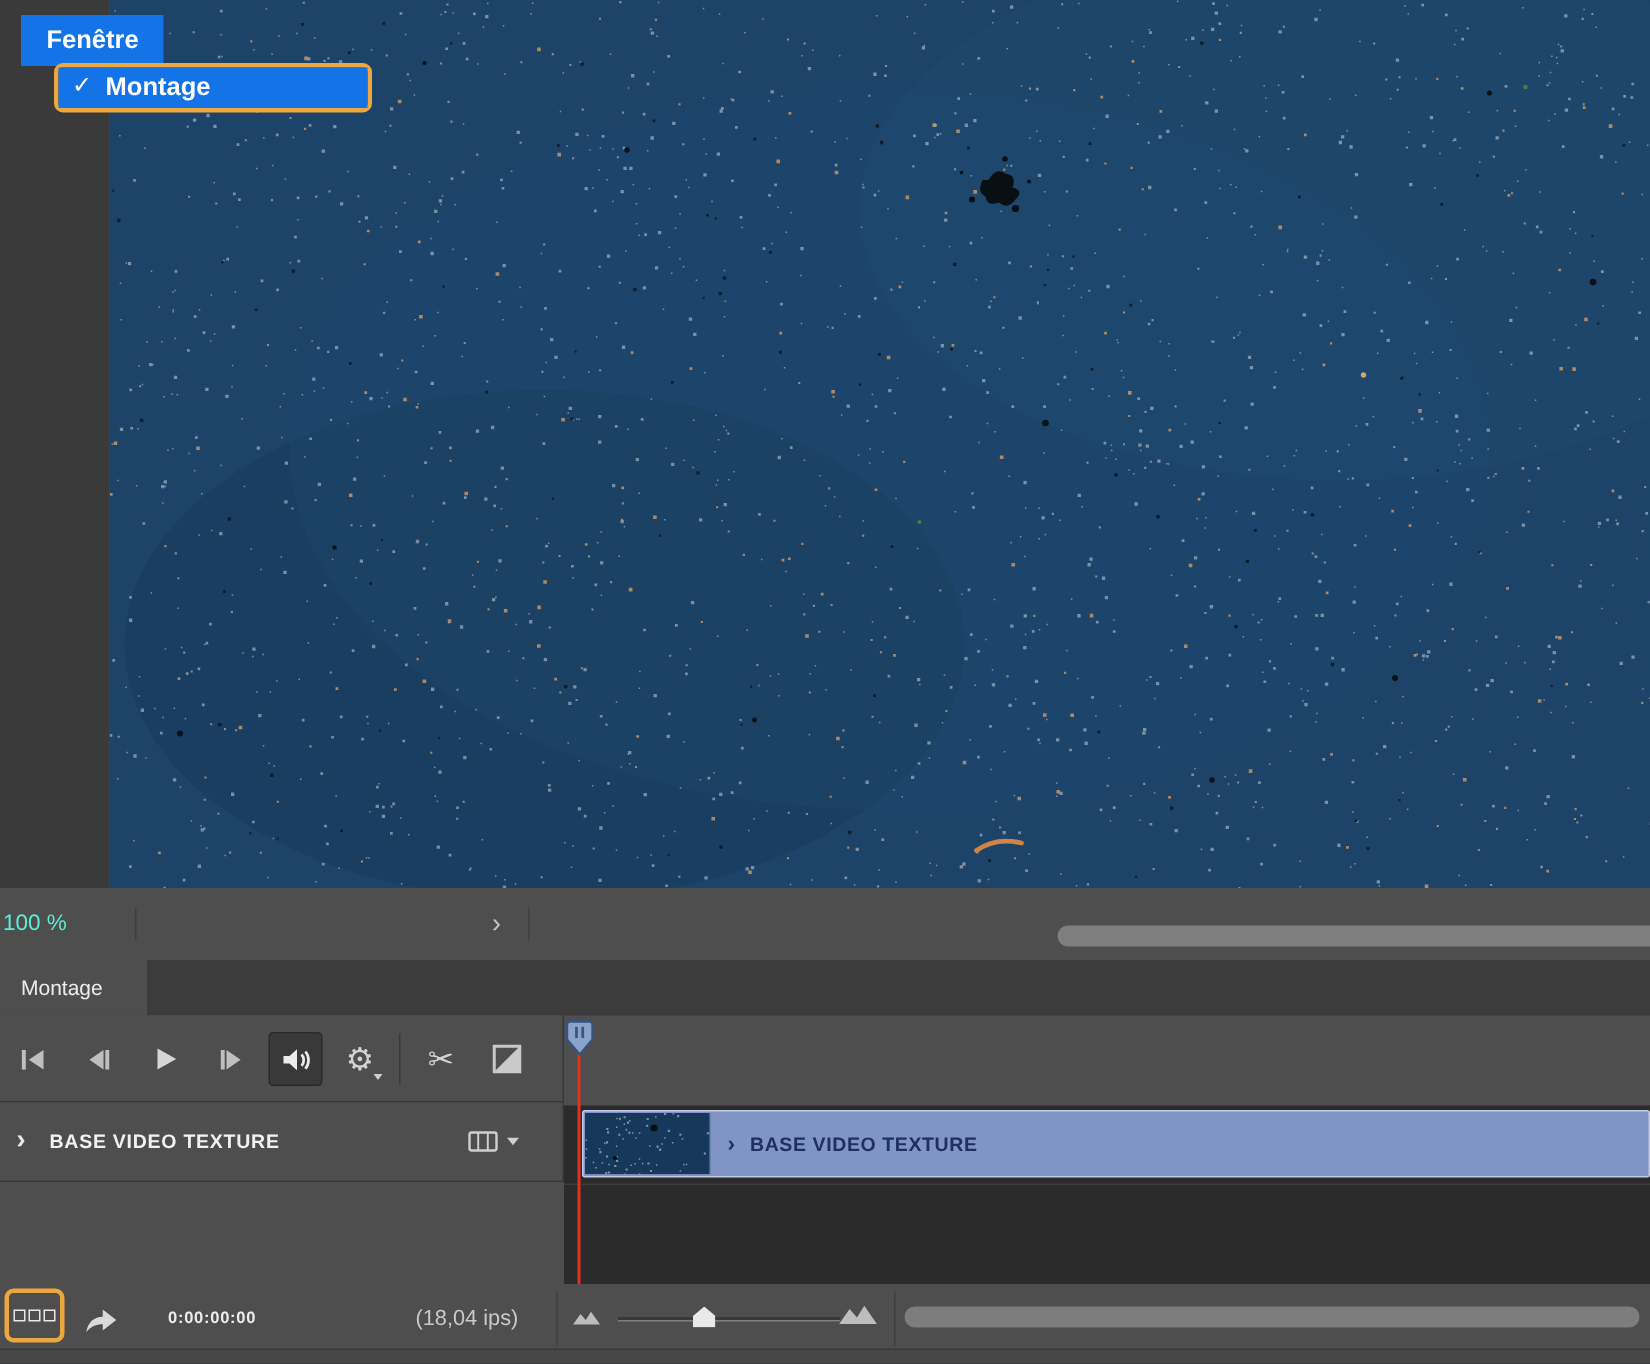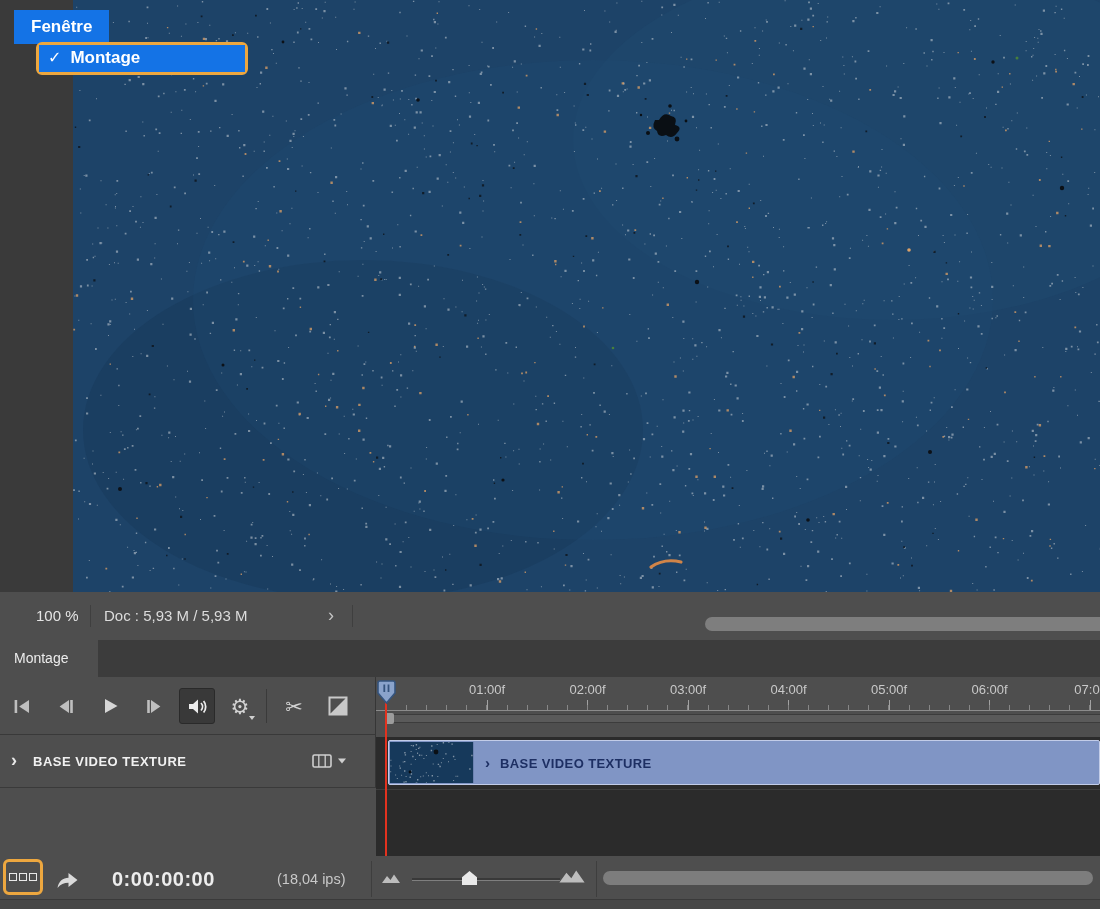--- a/index.html
+++ b/index.html
@@ -14,21 +14,21 @@
   .menu-btn{position:absolute;left:14px;top:10px;height:34px;background:#1473e6;color:#fff;
     display:flex;align-items:center;padding:0 17px;font-size:17px;font-weight:bold;z-index:9;cursor:pointer}
   .annot{position:absolute;border:3px solid #eda73f;border-radius:6px;z-index:9}
   .menu-item-annot{left:36px;top:42px}
   .menu-item{background:#1473e6;display:flex;align-items:center;gap:9px;padding:3px 14px 4px 9px;min-width:206px;cursor:pointer}
   .check{color:#fff;font-size:16px;font-weight:bold;line-height:1}
   .mi-label{color:#fff;font-size:17px;font-weight:bold;line-height:1.2}
 
   
   .statusbar{position:absolute;left:0;top:592px;width:1100px;height:48px;background:#4e4e4e}
-  .sb-zoom{position:absolute;left:36px;top:8px;height:32px;line-height:32px;font-size:15px;color:#e5e5e5;cursor:pointer}
+  .sb-zoom{position:absolute;left:2px;top:8px;height:32px;line-height:32px;font-size:15px;color:#5eead4;cursor:pointer}
   .sb-doc{position:absolute;left:104px;top:8px;height:32px;line-height:32px;font-size:15px;color:#dcdcdc}
   .sb-chev{position:absolute;left:328px;top:7px;height:32px;line-height:32px;font-size:18px;color:#c4c4c4;cursor:pointer}
   .vdiv{position:absolute;top:13px;width:1px;height:22px;background:#3f3f3f}
   .sb-scroll{position:absolute;left:705px;top:617px;width:403px;height:14px;border-radius:7px;background:#7e7e7e;cursor:pointer}
 
   
   .tabbar{position:absolute;left:0;top:640px;width:1100px;height:37px;background:#3c3c3c}
   .tab{position:absolute;left:0;top:0;width:98px;height:37px;background:#4e4e4e;color:#ececec;
     font-size:14px;line-height:37px;padding-left:14px;cursor:pointer}
 
@@ -75,21 +75,21 @@
 
   
   .ph-line{position:absolute;left:385px;top:701px;width:2px;height:155px;background:#e2321f;z-index:6}
   .ph-head{position:absolute;left:377px;top:680px;z-index:7;cursor:pointer}
 
   
   .frames-annot{left:3px;top:859px}
   .frames-btn{width:34px;height:30px;display:flex;align-items:center;justify-content:center;gap:2px;cursor:pointer}
   .sq{width:8px;height:8px;border:1.5px solid #e8e8e8;display:inline-block}
   .fbtn{position:absolute;display:flex;align-items:center;justify-content:center;cursor:pointer}
-  .tc{position:absolute;left:112px;top:860px;height:38px;line-height:38px;font-size:20px;font-weight:bold;
+  .tc{position:absolute;left:112px;top:860px;height:38px;line-height:38px;font-size:11px;font-weight:bold;
     color:#ededed;letter-spacing:.5px;cursor:pointer}
   .fr{position:absolute;left:277px;top:860px;height:38px;line-height:38px;font-size:14.5px;color:#c9c9c9}
   .vdiv3{position:absolute;top:861px;width:1px;height:36px;background:#3e3e3e}
   .slider-track{position:absolute;left:412px;top:878px;width:148px;height:2px;background:#393939;
     box-shadow:0 1px 0 rgba(255,255,255,.28);cursor:pointer}
   .slider-thumb{position:absolute;left:462px;top:871px;width:15px;height:14px;background:#e9e9e9;
     clip-path:polygon(50% 0,100% 45%,100% 100%,0 100%,0 45%);cursor:pointer}
   .f-scroll{position:absolute;left:603px;top:871px;width:490px;height:14px;border-radius:7px;background:#7d7d7d;cursor:pointer}
   .bottom-strip{position:absolute;left:0;top:899px;width:1100px;height:10px;background:#474747;border-top:1px solid #3a3a3a}
 </style>
@@ -138,21 +138,20 @@
   <div class="annot menu-item-annot">
     <div class="menu-item">
       <span class="check">✓</span>
       <span class="mi-label">Montage</span>
     </div>
   </div>
 
   <div class="statusbar">
     <span class="sb-zoom">100 %</span>
     <div class="vdiv" style="left:90px"></div>
-    <span class="sb-doc">Doc : 5,93 M / 5,93 M</span>
     <span class="sb-chev">›</span>
     <div class="vdiv" style="left:352px"></div>
   </div>
   <div class="sb-scroll"></div>
 
   <div class="tabbar">
     <div class="tab">
       <span>Montage</span>
     </div>
   </div>
@@ -197,34 +196,20 @@
       <span class="glyph">✂</span>
     </div>
     <div class="tb" style="left:320px">
       <svg width="20" height="20" viewBox="0 0 20 20">
         <rect x="1.5" y="1.5" width="17" height="17" fill="none" stroke="#c9c9c9" stroke-width="2"></rect>
         <path d="M18.5 18.5 V1.5 L1.5 18.5 Z" fill="#c9c9c9"></path>
       </svg>
     </div>
   </div>
 
-  <div class="ruler">
-    <span class="rlabel" style="left:111px">01:00f</span>
-    <span class="rlabel" style="left:211.5px">02:00f</span>
-    <span class="rlabel" style="left:312px">03:00f</span>
-    <span class="rlabel" style="left:412.5px">04:00f</span>
-    <span class="rlabel" style="left:513px">05:00f</span>
-    <span class="rlabel" style="left:613.5px">06:00f</span>
-    <span class="rlabel" style="left:711px">07:0</span>
-    <div class="ticks-major"></div>
-    <div class="ticks-minor"></div>
-    <div class="ruler-line"></div>
-    <div class="work-strip"></div>
-    <div class="work-handle"></div>
-  </div>
 
   <div class="vheader">
     <span class="trk-chev">›</span>
     <span class="trk-label bold">BASE VIDEO TEXTURE</span>
     <div class="trk-btn" style="left:312px">
       <svg width="20" height="15" viewBox="0 0 20 15">
         <rect x="1" y="1.5" width="18" height="12" rx="1.5" fill="none" stroke="#d0d0d0" stroke-width="1.6"></rect>
         <line x1="6.8" y1="1.5" x2="6.8" y2="13.5" stroke="#d0d0d0" stroke-width="1.3"></line>
         <line x1="13.2" y1="1.5" x2="13.2" y2="13.5" stroke="#d0d0d0" stroke-width="1.3"></line>
       </svg>

